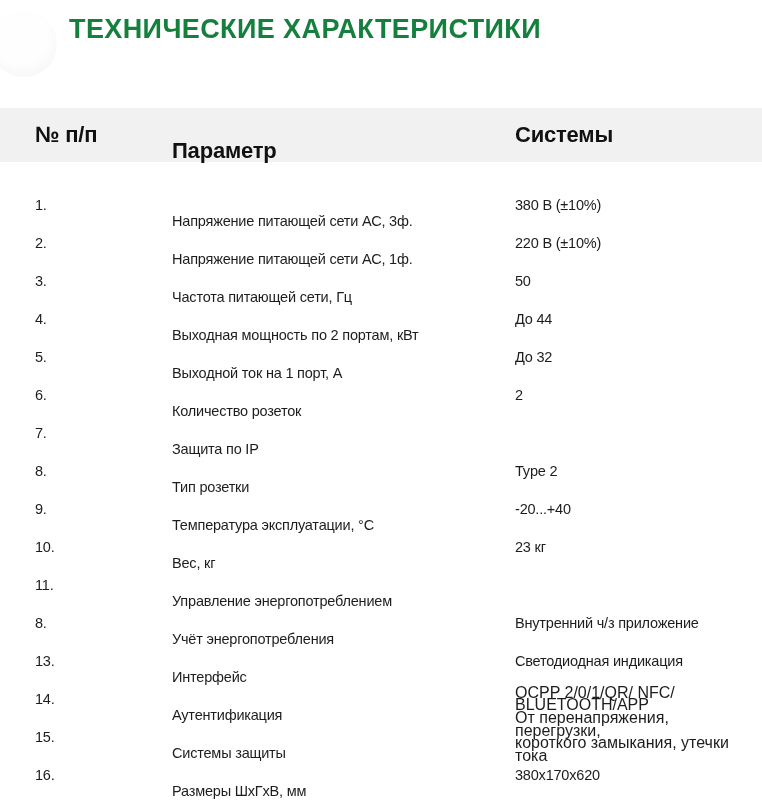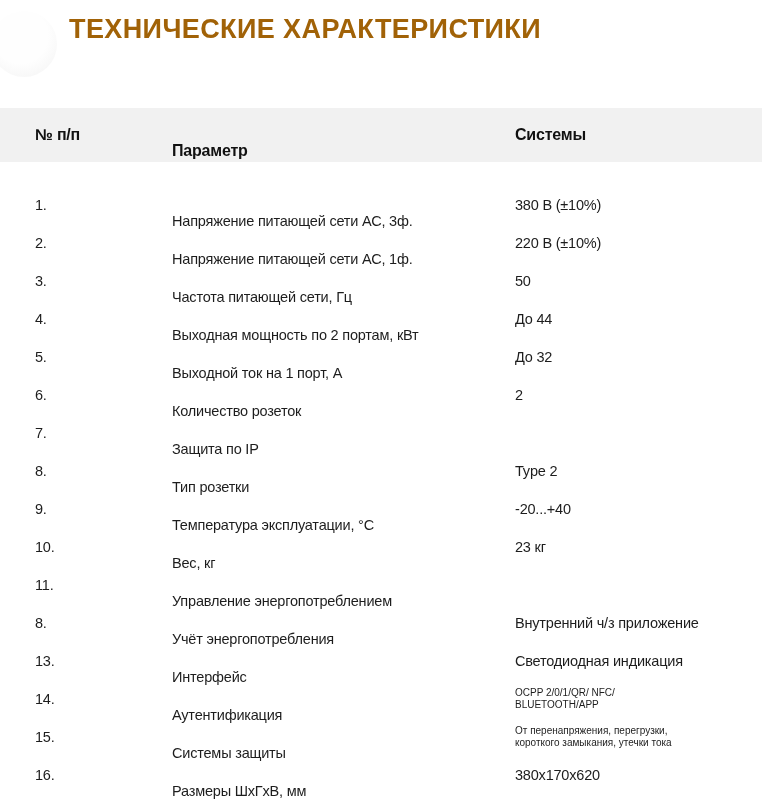--- a/index.html
+++ b/index.html
@@ -44,51 +44,51 @@
   .thead, .row {
     display: flex;
     padding-left: 35px;
     padding-right: 12px;
     box-sizing: border-box;
   }
 
   .thead {
     height: 54px;
     align-items: center;
-    font-size: 16px;
+    font-size: 22px;
     font-weight: 700;
     color: #111111;
     letter-spacing: -0.2px;
   }
 
   .tbody { margin-top: 24px; }
 
   .row {
     height: 38px;
     align-items: center;
     font-size: 14.5px;
     letter-spacing: -0.2px;
   }
 
   .c-num   { width: 137px; flex-shrink: 0; }
   .c-param { width: 343px; flex-shrink: 0; padding-right: 8px; box-sizing: border-box; margin-top: 32px; }
   .c-value { flex: 1; white-space: pre-line; }
 
   .c-value.small {
-    font-size: 10px;
+    font-size: 16px;
     line-height: 12.5px;
     letter-spacing: 0;
   }
 </style>
 </head>
 <body>
 
 <div class="page">
   <div class="decor-circle"></div>
-  <h1 class="title" style="color: #a16207; text-align: right;">ТЕХНИЧЕСКИЕ ХАРАКТЕРИСТИКИ</h1>
+  <h1 class="title" style="color: #15803d; text-align: right;">ТЕХНИЧЕСКИЕ ХАРАКТЕРИСТИКИ</h1>
 
   <div class="spec-table">
     <div class="thead" style="background: rgb(241, 241, 241);">
       <div class="c-num">№ п/п</div>
       <div class="c-param">Параметр</div>
       <div class="c-value">Системы</div>
     </div>
     <div class="tbody" id="rows">
   <div class="row">
     <div class="c-num">1.</div>

